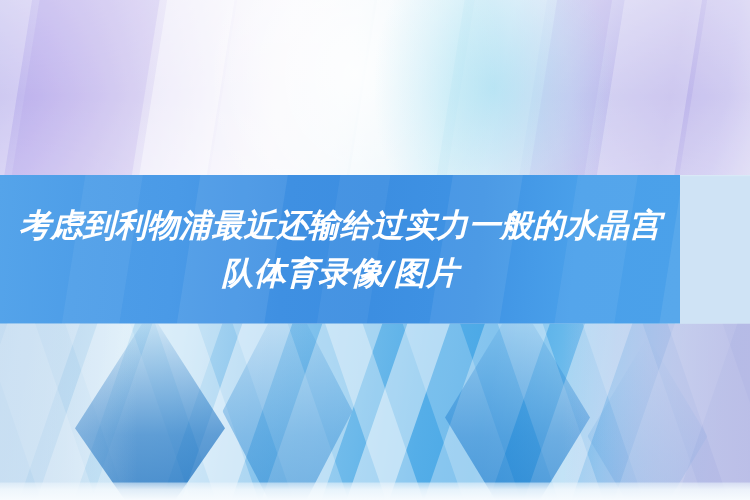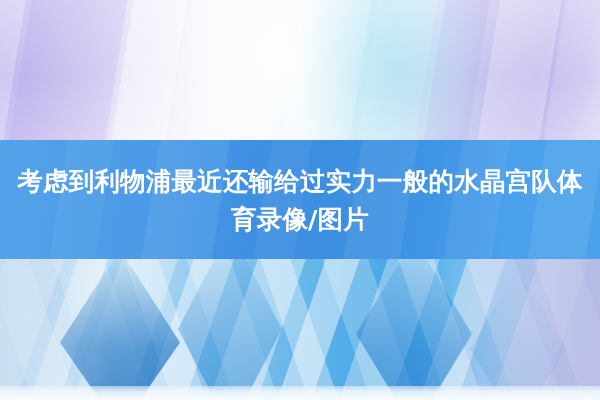--- a/index.html
+++ b/index.html
@@ -94,36 +94,37 @@
       rgba(255,255,255,0.40) 45%,
       rgba(255,255,255,0.0) 74%);
     pointer-events: none;
   }
 
   
   .title-band {
     position: absolute;
     left: 0;
     top: 140px;
-    width: 600px;
+    width: 544px;
     height: 119px;
     overflow: hidden;
     background:
       linear-gradient(95deg,
         #55a4ea 0%,
         #4e9ee8 12%,
         #4a9ae7 26%,
         #3f90e2 42%,
         #3c8ee1 55%,
         #3f93e4 70%,
         #4aa0ea 84%,
         #4ba1ea 100%);
     display: flex;
     align-items: center;
     justify-content: center;
+    font-style: italic;
   }
   
   .band-streak {
     position: absolute;
     top: -30px;
     height: 190px;
     transform: skewX(-9deg);
     pointer-events: none;
   }
   .bs1 { left: 58px;  width: 46px;  background: rgba(255,255,255,0.055); }

